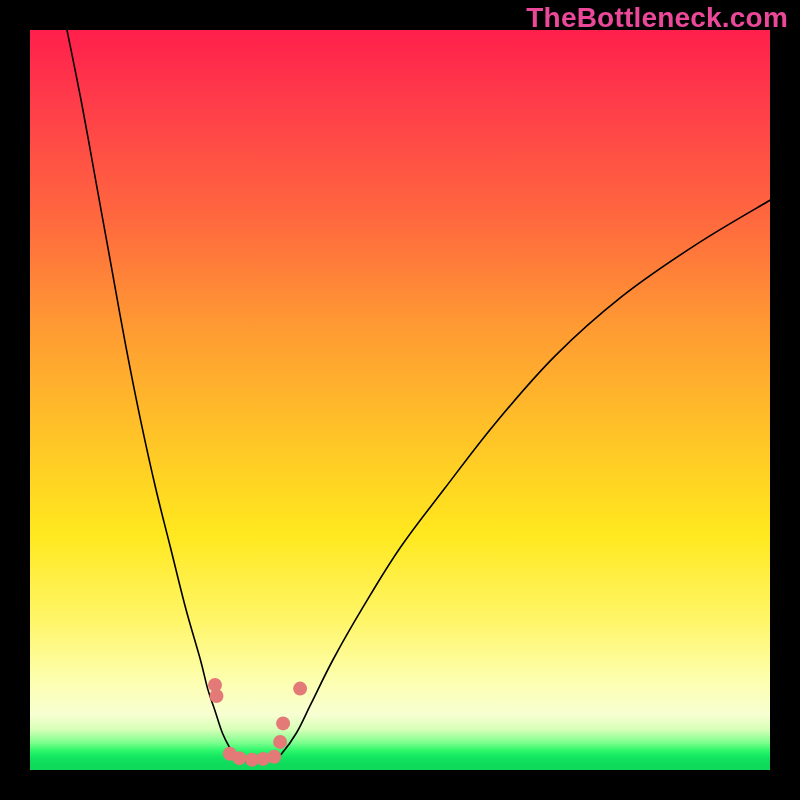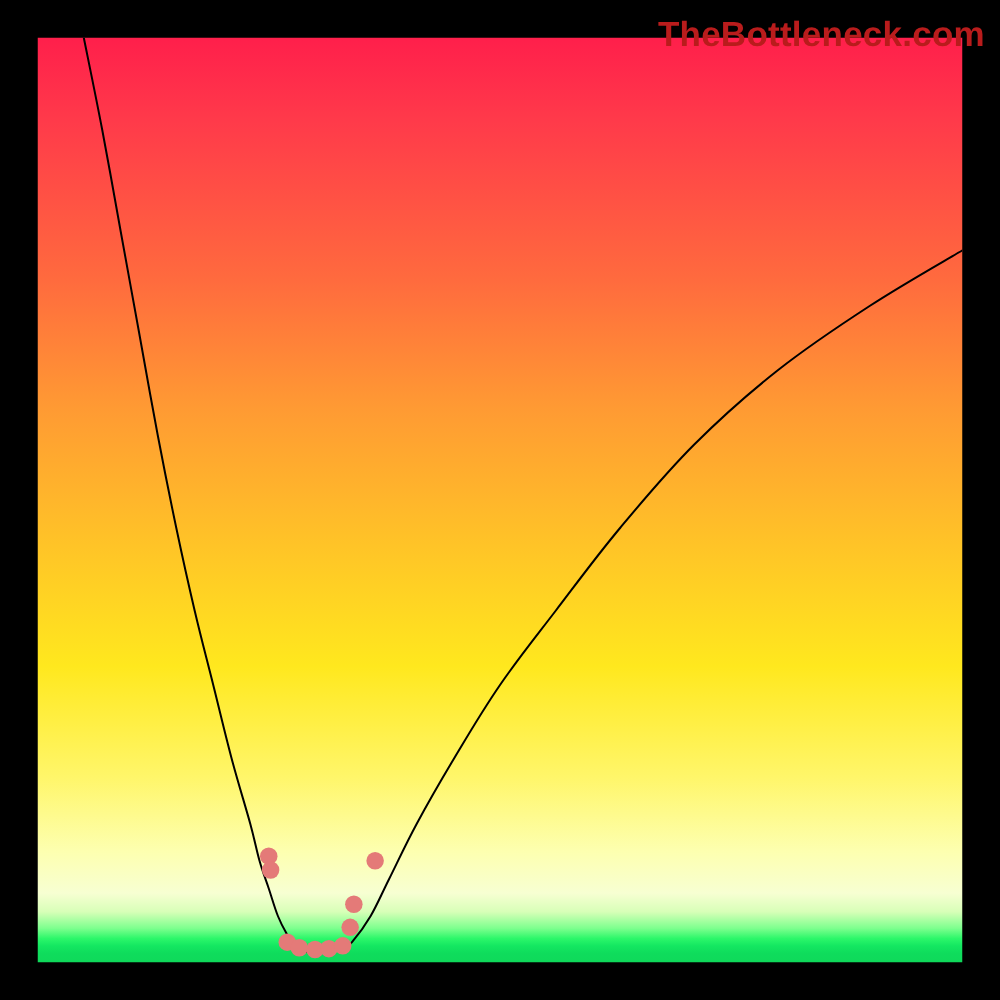--- a/index.html
+++ b/index.html
@@ -11,25 +11,25 @@
     font-family: Arial, Helvetica, sans-serif;
     overflow: hidden;
   }
   .chart-wrap {
     position: relative;
     width: 800px;
     height: 800px;
   }
   .watermark {
     position: absolute;
-    top: 12px;
+    top: 2px;
     right: 12px;
     font-size: 28px;
     font-weight: 600;
-    color: #b91c1c;
+    color: #ec4899;
     letter-spacing: 0.2px;
     z-index: 5;
     user-select: none;
   }
   
   .frame {
     position: absolute;
     left: 0;
     top: 0;
     width: 800px;

